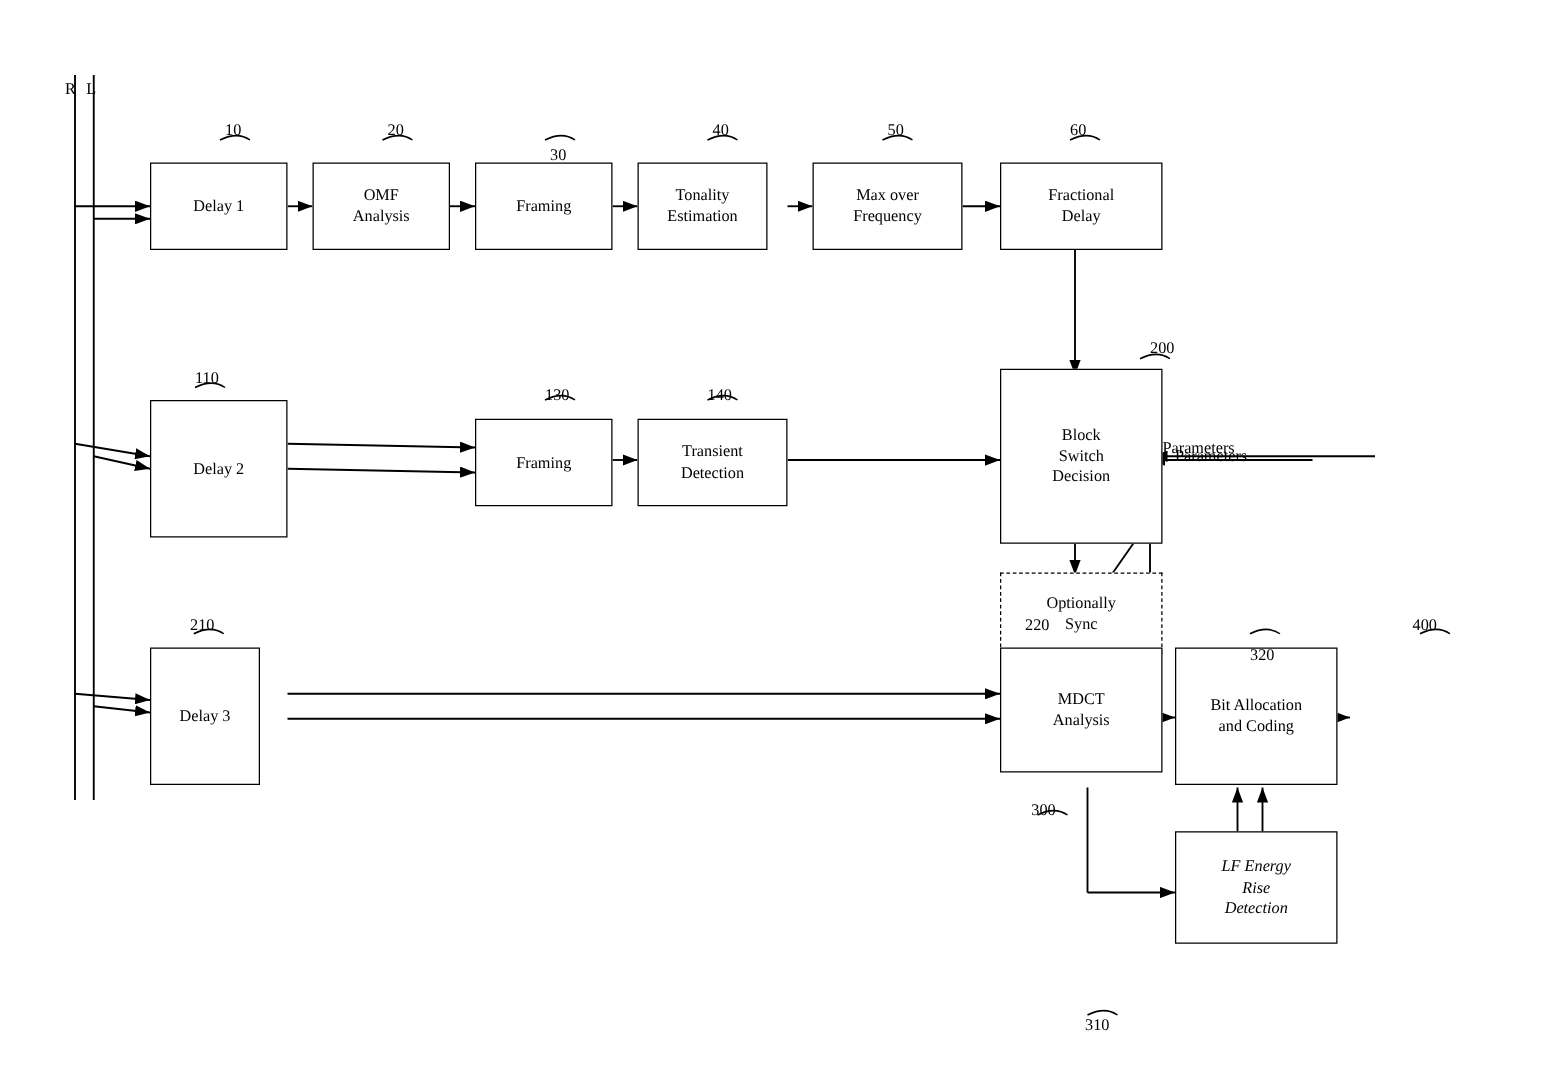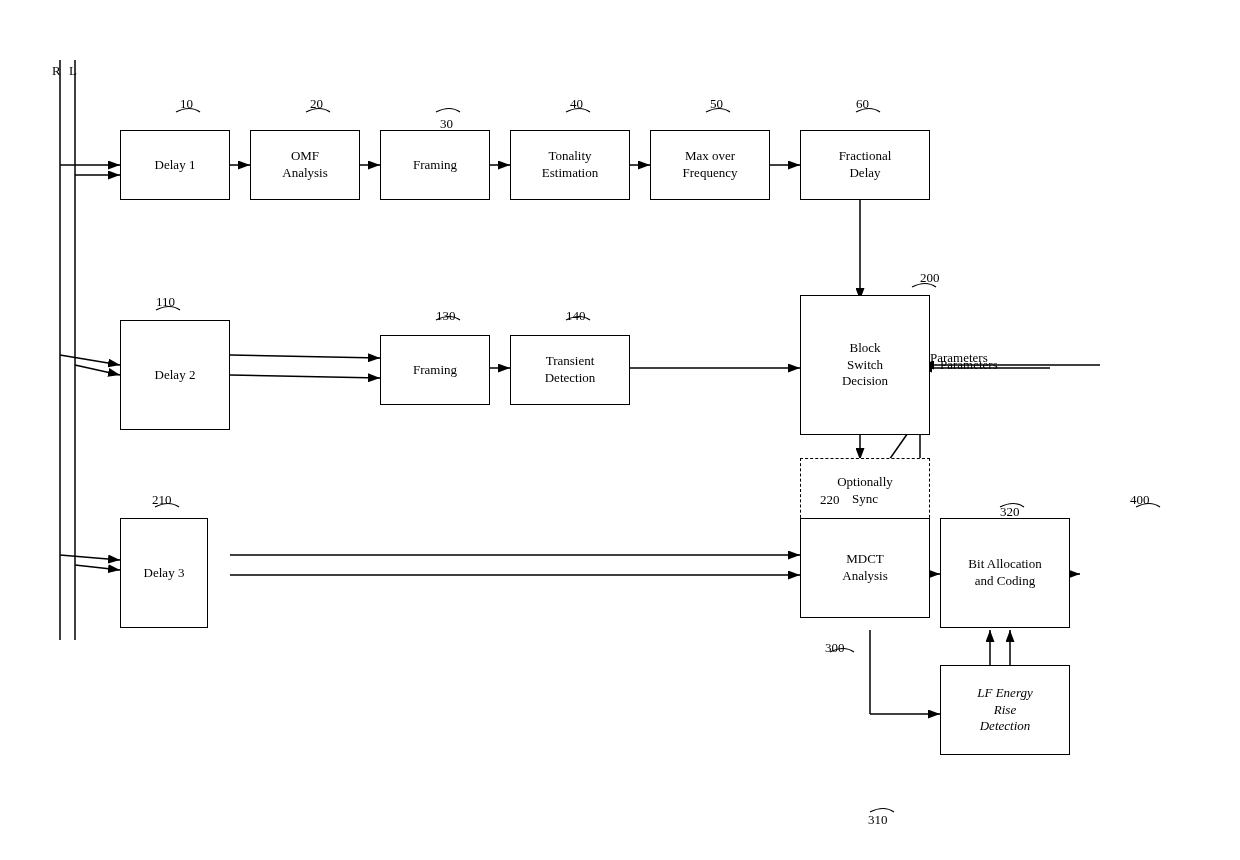--- a/index.html
+++ b/index.html
@@ -158,21 +158,21 @@
 
   <div class="block" style="left:120px;top:130px;width:110px;height:70px;">
     <span>Delay 1</span>
   </div>
   <div class="block" style="left:250px;top:130px;width:110px;height:70px;">
     <span>OMF<br>Analysis</span>
   </div>
   <div class="block" style="left:380px;top:130px;width:110px;height:70px;">
     <span>Framing</span>
   </div>
-  <div class="block" style="left:510px;top:130px;width:120px;height:70px;">
+  <div class="block" style="left:510px;top:130px;width:104px;height:70px;">
     <span>Tonality<br>Estimation</span>
   </div>
   <div class="block" style="left:650px;top:130px;width:120px;height:70px;">
     <span>Max over<br>Frequency</span>
   </div>
   <div class="block" style="left:800px;top:130px;width:130px;height:70px;">
     <span>Fractional<br>Delay</span>
   </div>
 
   <div class="block" style="left:120px;top:320px;width:110px;height:110px;">
@@ -212,18 +212,18 @@
   <span class="ref-num" style="left:710px;top:96px;">50</span>
   <span class="ref-num" style="left:856px;top:96px;">60</span>
   <span class="ref-num" style="left:156px;top:294px;">110</span>
   <span class="ref-num" style="left:436px;top:308px;">130</span>
   <span class="ref-num" style="left:566px;top:308px;">140</span>
   <span class="ref-num" style="left:920px;top:270px;">200</span>
   <span class="ref-num" style="left:152px;top:492px;">210</span>
   <span class="ref-num" style="left:820px;top:492px;">220</span>
   <span class="ref-num" style="left:825px;top:640px;">300</span>
   <span class="ref-num" style="left:868px;top:812px;">310</span>
-  <span class="ref-num" style="left:1000px;top:504px;">320</span>
+  <span class="ref-num" style="left:1000px;top:516px;">320</span>
   <span class="ref-num" style="left:1130px;top:492px;">400</span>
 
   <span class="label" style="left:940px;top:357px;font-style:normal;font-size:13px;">Parameters</span>
 
 </div>
 
 </body></html>

